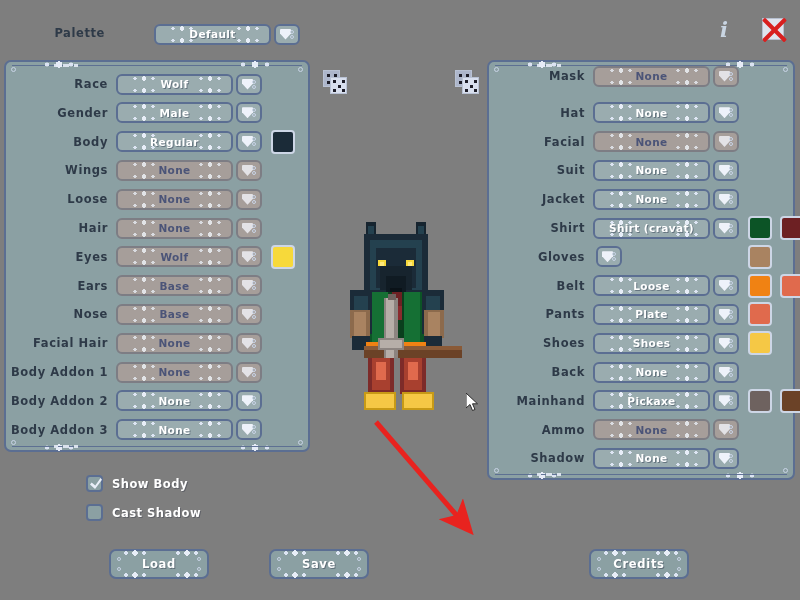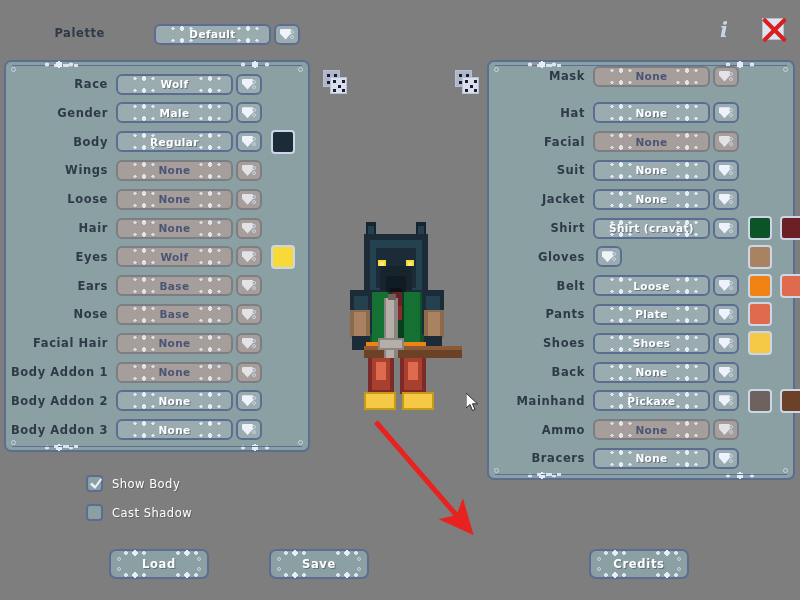--- a/index.html
+++ b/index.html
@@ -202,21 +202,21 @@
     left: 2px; top: 1px;
     width: 12px; height: 11px;
     background: #e9eef8;
     clip-path: polygon(88% 0%, 100% 16%, 42% 100%, 0% 58%, 14% 42%, 44% 68%);
   }
   .chk-label {
     margin-left: 9px;
     color: #ffffff;
     font-family: "DejaVu Sans", sans-serif;
     font-size: 11.5px;
-    font-weight: normal;
+    font-weight: bold;
     letter-spacing: .5px;
     text-shadow: 1px 1px 0 rgba(50,55,70,.4);
   }
 
   
   .btn {
     position: absolute;
     width: 100px; height: 30px;
     box-sizing: border-box;
     border: 2px solid #5b6e92;
@@ -712,21 +712,21 @@
           <div class="dd disabled">
             <div class="dd-field">None</div>
             <div class="dd-arrow">
               <div class="chev"></div>
               <span class="dot d1"></span>
               <span class="dot d2"></span>
             </div>
           </div>
         </div>
         <div class="row" style="left: 104px; top: 385.4px;">
-          <div class="row-label">Bracers</div>
+          <div class="row-label">Shadow</div>
           <div class="dd">
             <div class="dd-field">None</div>
             <div class="dd-arrow">
               <div class="chev"></div>
               <span class="dot d1"></span>
               <span class="dot d2"></span>
             </div>
           </div>
         </div>
       </div>

